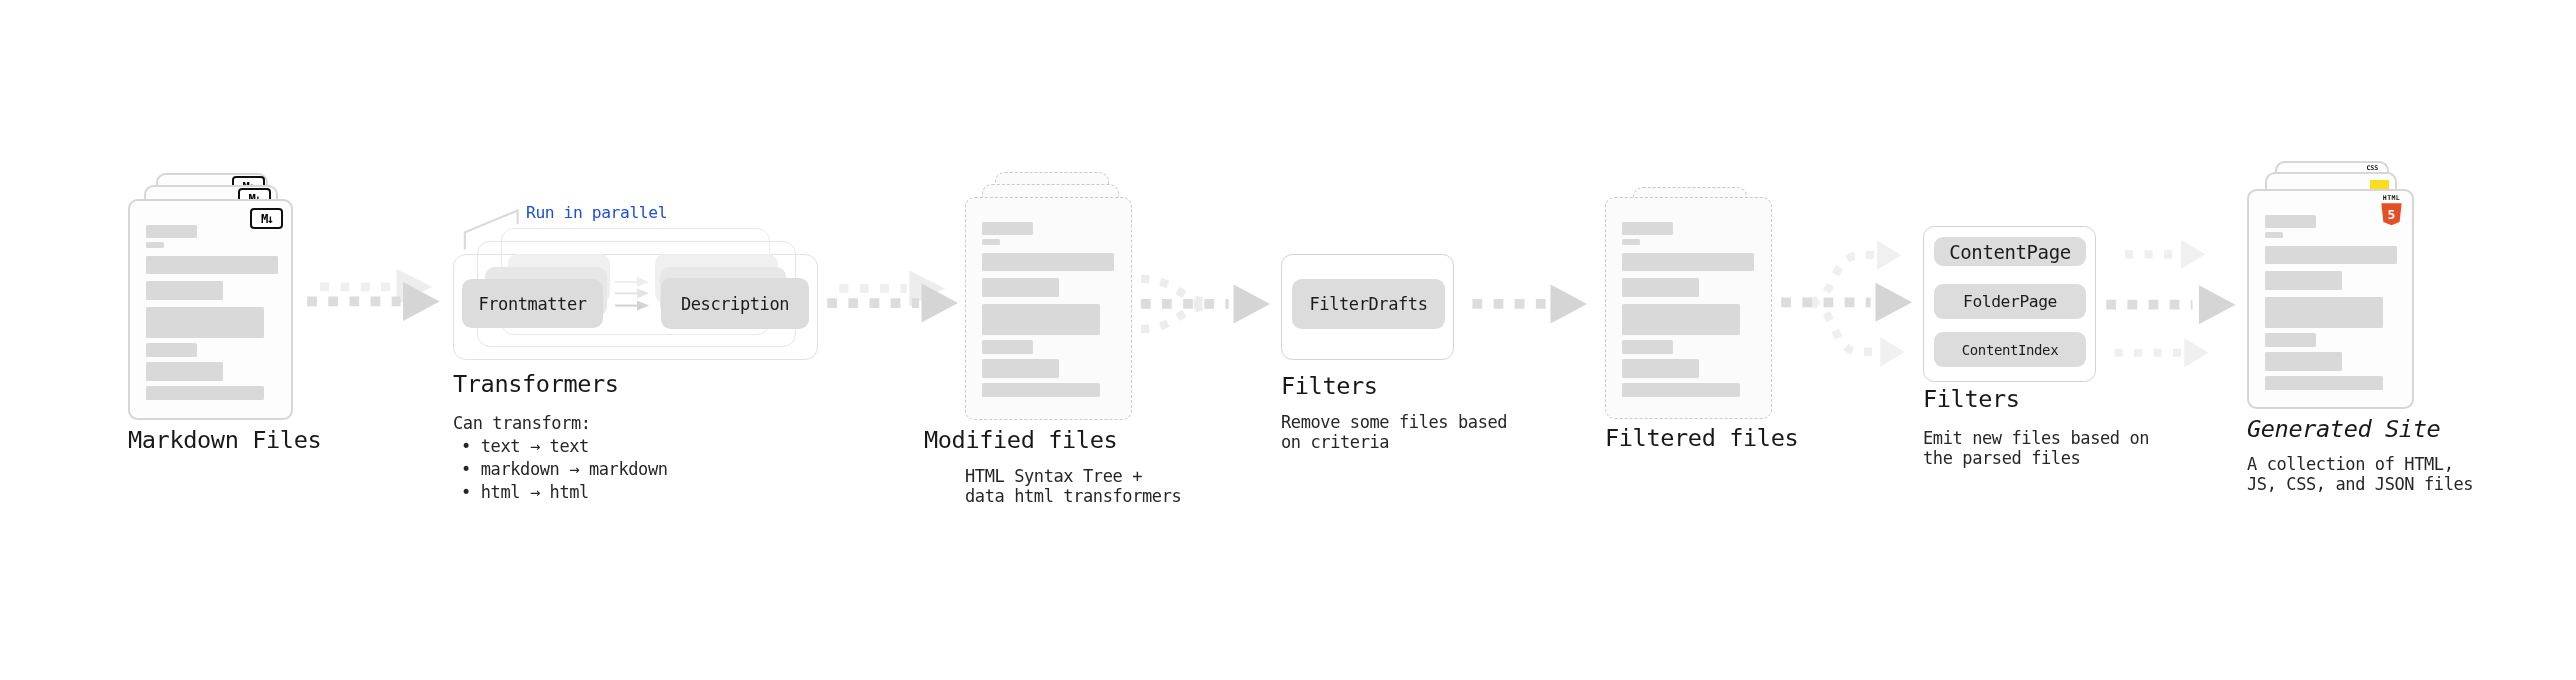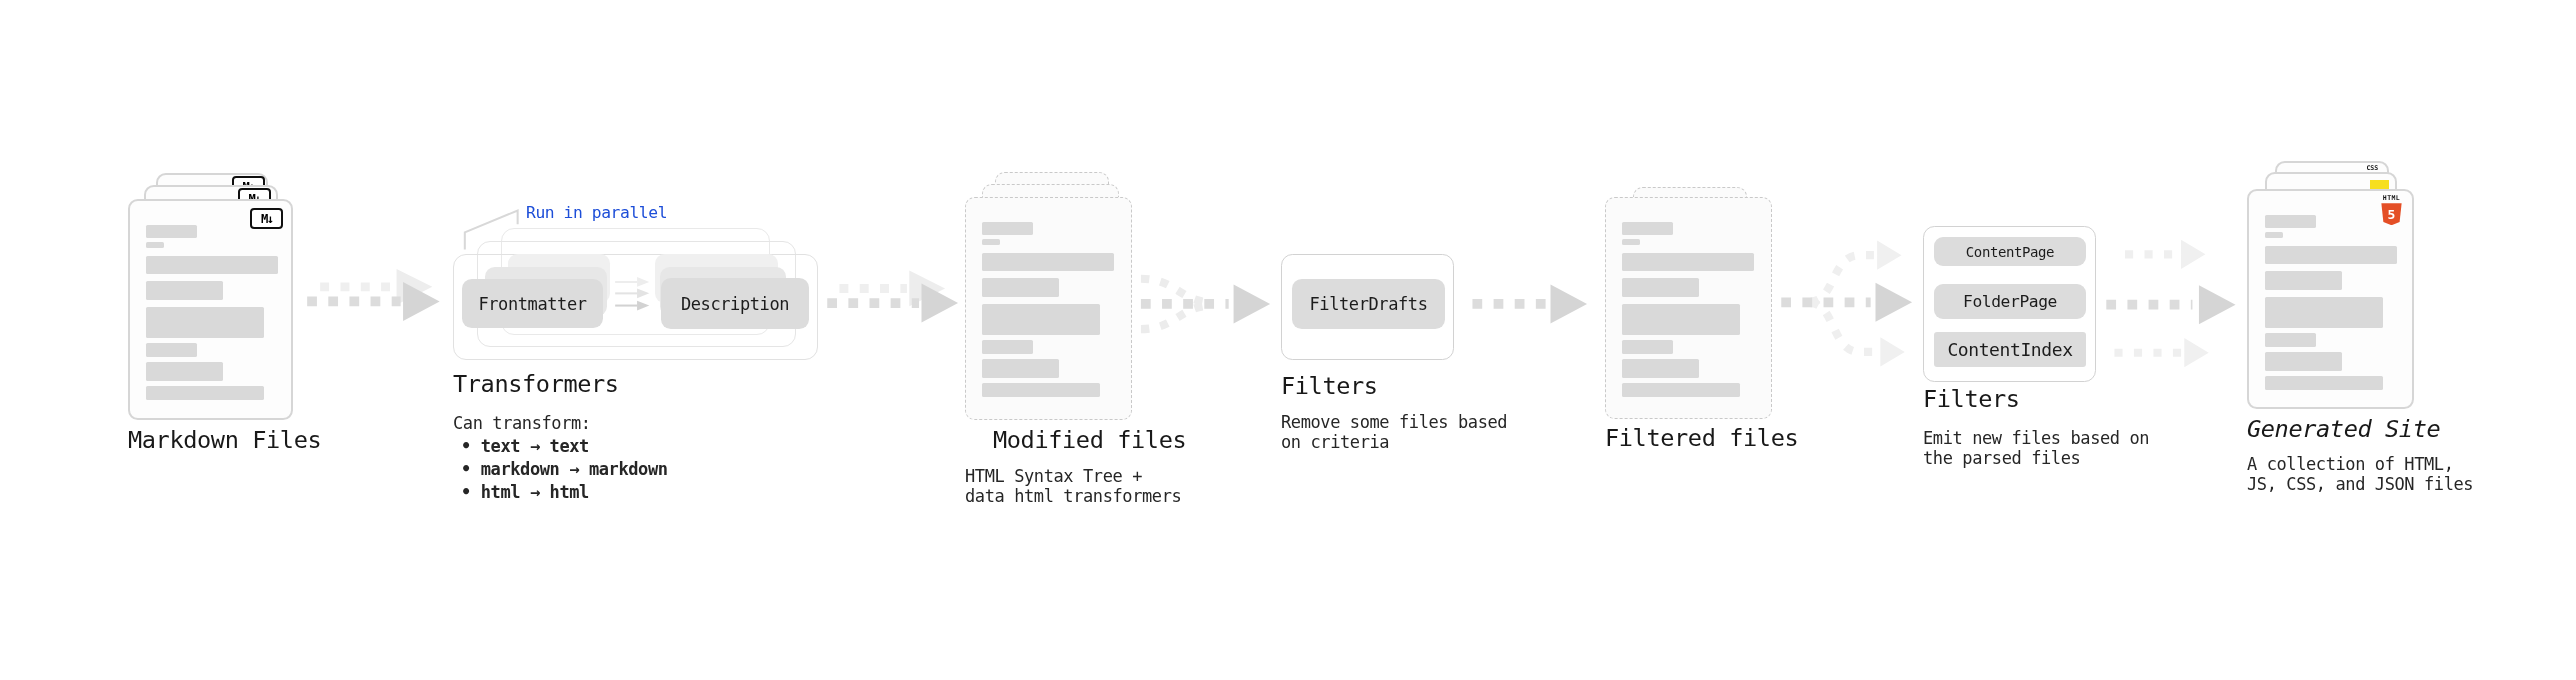--- a/index.html
+++ b/index.html
@@ -50,21 +50,21 @@
   }
   .body-text {
     position:absolute; font-size:17px; line-height:20.3px; color:#262626;
     letter-spacing:-0.4px; white-space:nowrap;
   }
   .body-text.tall { line-height:23px; }
   .callout-label {
     position:absolute; font-size:16.3px; color:#1d4ed8; letter-spacing:-0.4px;
     white-space:nowrap;
   }
-  .bullet-line { padding-left:8.1px;font-weight:bold; }
+  .bullet-line { padding-left:8.1px; }
 
   
   .css-badge {
     position:absolute; width:18px; text-align:center; font-size:6.5px;
     font-weight:bold; color:#111; line-height:7.3px;
     border-bottom:2.8px solid #2f5be7;
   }
   .js-badge { position:absolute; width:18.7px; height:11.4px; background:#f7df1e; }
   .html5-badge { position:absolute; width:23px; text-align:center; }
   .html5-badge .word { font-size:6.5px; font-weight:bold; color:#111; line-height:7.3px; letter-spacing:0.4px; }
@@ -190,21 +190,21 @@
           <div class="bar" style="left: 16.3px; top: 24.4px; width: 51px; height: 12.2px; background: rgb(217, 217, 217);"></div>
           <div class="bar" style="left: 16.3px; top: 41px; width: 18px; height: 5.7px; background: rgb(217, 217, 217);"></div>
           <div class="bar" style="left: 16.3px; top: 55px; width: 132px; height: 18px; background: rgb(217, 217, 217);"></div>
           <div class="bar" style="left: 16.3px; top: 80px; width: 77px; height: 18.7px; background: rgb(217, 217, 217);"></div>
           <div class="bar" style="left: 16.3px; top: 106px; width: 118px; height: 31px; background: rgb(217, 217, 217);"></div>
           <div class="bar" style="left: 16.3px; top: 142px; width: 51px; height: 14px; background: rgb(217, 217, 217);"></div>
           <div class="bar" style="left: 16.3px; top: 161px; width: 77px; height: 18.7px; background: rgb(217, 217, 217);"></div>
           <div class="bar" style="left: 16.3px; top: 185px; width: 118px; height: 14px; background: rgb(217, 217, 217);"></div>
         </div>
     </div>
-    <div class="title" style="left:993px;top:429px;text-align:right;">Modified files</div>
+    <div class="title" style="left:924px;top:429px;text-align:right;">Modified files</div>
     <div class="body-text" style="left:965px;top:466px;">
       <div>HTML Syntax Tree +</div>
       <div>data html transformers</div>
     </div>
   </div>
 
   <div>
     <div class="obox solid" style="left:1281px;top:254px;width:173px;height:106px;"></div>
     <div class="chip" style="left:1292px;top:279px;width:153px;height:50px;">FilterDrafts</div>
     <div class="title" style="left:1281px;top:375px;">Filters</div>
@@ -226,23 +226,23 @@
           <div class="bar" style="left: 16.3px; top: 142px; width: 51px; height: 14px; background: rgb(217, 217, 217);"></div>
           <div class="bar" style="left: 16.3px; top: 161px; width: 77px; height: 18.7px; background: rgb(217, 217, 217);"></div>
           <div class="bar" style="left: 16.3px; top: 185px; width: 118px; height: 14px; background: rgb(217, 217, 217);"></div>
         </div>
     </div>
     <div class="title" style="left:1605px;top:427px;">Filtered files</div>
   </div>
 
   <div>
     <div class="obox solid" style="left:1923px;top:226px;width:173px;height:156px;"></div>
-    <div class="chip" style="left:1934px;top:237px;width:152px;height:29px;border-radius:9px;font-size:14px;">ContentPage</div>
+    <div class="chip" style="left:1934px;top:237px;width:152px;height:29px;border-radius:9px;font-size:19px;">ContentPage</div>
     <div class="chip" style="left:1934px;top:284px;width:152px;height:35px;border-radius:9px;font-size:16.3px;">FolderPage</div>
-    <div class="chip" style="left:1934px;top:332px;width:152px;height:35px;border-radius:3px;font-size:18px;">ContentIndex</div>
+    <div class="chip" style="left:1934px;top:332px;width:152px;height:35px;border-radius:9px;font-size:14px;">ContentIndex</div>
     <div class="title" style="left:1923px;top:388px;">Filters</div>
     <div class="body-text" style="left:1923px;top:428px;">
       <div>Emit new files based on</div>
       <div>the parsed files</div>
     </div>
   </div>
 
   <div>
     <div class="card" style="left:2275px;top:161px;width:114px;height:49px;">
       <div class="css-badge" style="right:5.7px;top:2.4px;margin-left:23px;">CSS</div>

